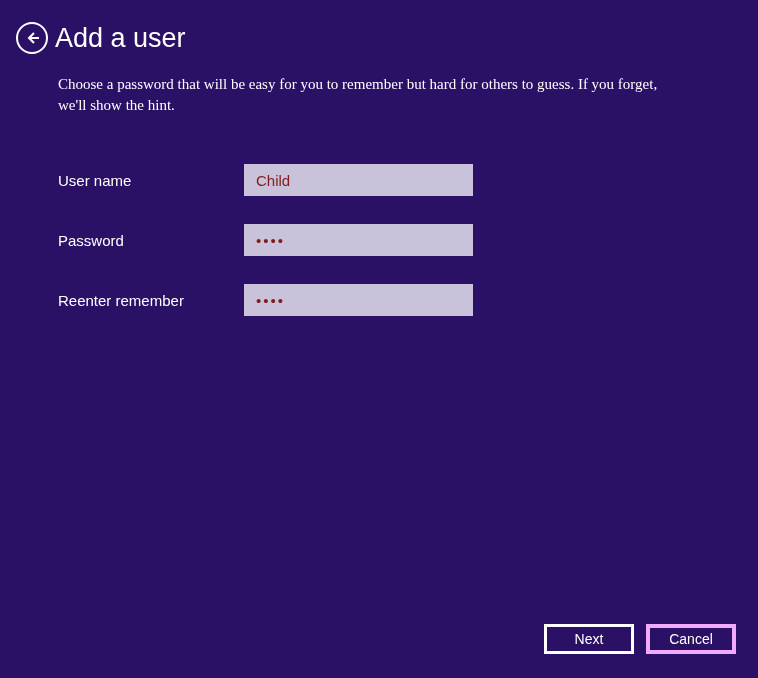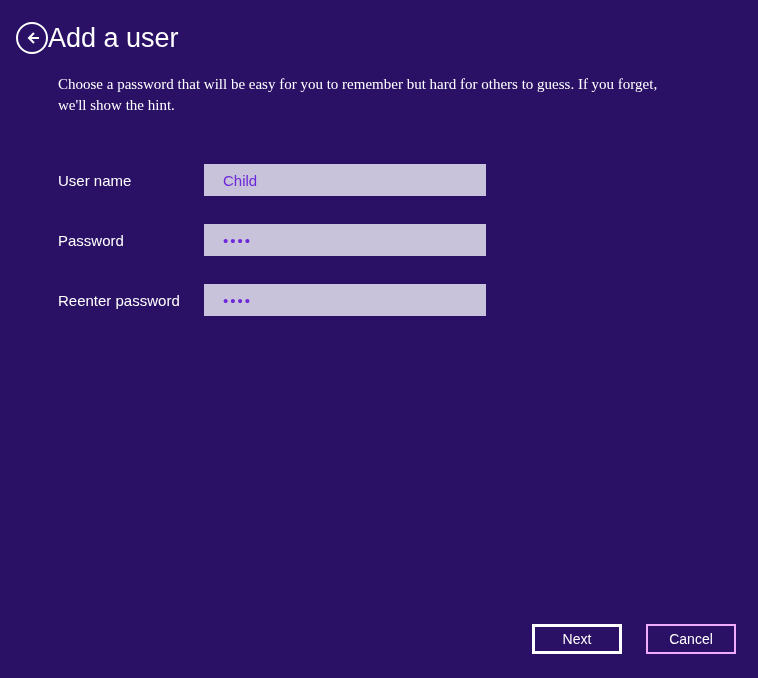--- a/index.html
+++ b/index.html
@@ -13,21 +13,21 @@
       background: #2b1166;
       font-family: "Segoe UI", Arial, sans-serif;
       color: #ffffff;
       overflow: hidden;
       position: relative;
     }
     .header {
       display: flex;
       align-items: center;
       padding: 22px 0 0 16px;
-      gap: 0;
+      gap: 7px;
     }
     .back-btn {
       width: 32px;
       height: 32px;
       border: 2px solid #ffffff;
       border-radius: 50%;
       display: flex;
       align-items: center;
       justify-content: center;
       cursor: pointer;
@@ -48,33 +48,34 @@
       max-width: 700px;
       font-family: Liberation Serif, serif;
     }
     .form {
       padding: 48px 0 0 58px;
     }
     .field-row {
       display: flex;
       align-items: center;
       margin-bottom: 28px;
+      gap: 40px;
     }
     .field-label {
       width: 146px;
       font-size: 15px;
     }
     .field-input {
-      width: 282px;
+      width: 229px;
       height: 32px;
       background: #c8c2da;
       border: none;
-      padding: 0 19px;
+      padding: 0 12px;
       font-size: 15px;
-      color: #6d28d9;
+      color: #7f1d1d;
       outline: none;
     }
     .field-input.password {
       letter-spacing: 2px;
       font-family: Arial, sans-serif;
     }
     .hint-wrapper {
       position: relative;
       width: 262px;
       height: 32px;
@@ -102,26 +103,26 @@
       cursor: pointer;
       color: #000000;
       font-size: 18px;
       font-weight: bold;
     }
     .footer {
       position: absolute;
       bottom: 24px;
       right: 22px;
       display: flex;
-      gap: 24px;
+      gap: 12px;
     }
     .btn {
       width: 90px;
       height: 30px;
-      border: 2px solid #f0abfc;
+      border: 4px solid #f0abfc;
       background: transparent;
       color: #ffffff;
       font-size: 14px;
       cursor: pointer;
       display: flex;
       align-items: center;
       justify-content: center;
     }
     .btn.primary {
       border: 3px solid #ffffff;
@@ -148,21 +149,21 @@
     <div class="field-label">User name</div>
     <input type="text" class="field-input" value="Child" style="">
   </div>
 
   <div class="field-row">
     <div class="field-label">Password</div>
     <input type="text" class="field-input password" value="••••" style="">
   </div>
 
   <div class="field-row">
-    <div class="field-label">Reenter password</div>
+    <div class="field-label">Reenter remember</div>
     <input type="text" class="field-input password" value="••••" style="">
   </div>
 
 
 </div>
 
 <div class="footer">
   <button class="btn primary">Next</button>
   <button class="btn">Cancel</button>
 </div>

